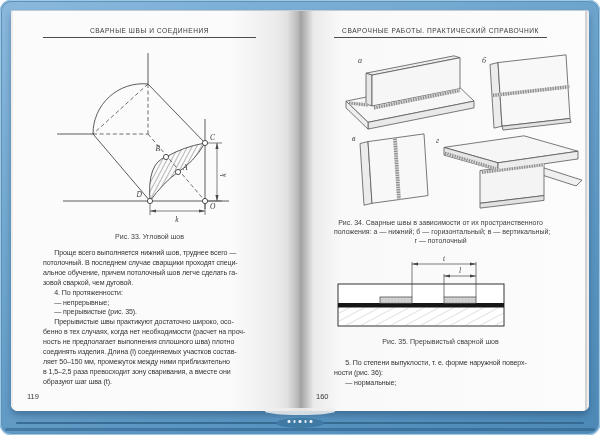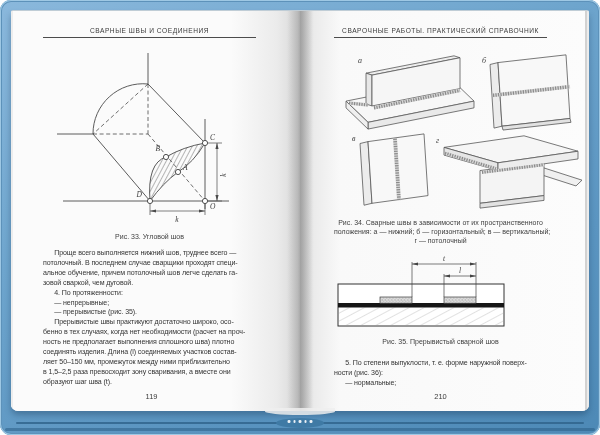--- a/index.html
+++ b/index.html
@@ -37,21 +37,21 @@
   .cap33{margin-top:4px;}
   .cap34{margin-top:7px;line-height:9px;}
   .cap35{margin-top:6px;}
 
   .bodytext{font-size:7.6px;line-height:9.9px;letter-spacing:-.1px;color:#333;
             white-space:pre;transform:scaleX(.93);transform-origin:0 0;}
   .page.left .bodytext{margin-top:8px;}
   .page.right .bodytext{margin-top:13px;}
   .lines{white-space:pre;}
 
-  .pagenum{position:absolute;bottom:10px;left:0;right:8px;text-align:center;font-size:7.5px;color:#3a3a3a;}
+  .pagenum{position:absolute;bottom:10px;left:0;right:8px;font-size:7.5px;color:#3a3a3a;padding-left:16px;}
 
   .figlab{font:italic 8px "Liberation Serif",serif;fill:#3a3a3a;}
   .figlab7{font:italic 7.5px "Liberation Serif",serif;fill:#3a3a3a;}
 
   .cover-line{position:absolute;left:16px;right:16px;top:422px;height:2px;background:#2e6289;opacity:.8;border-radius:2px;}
   .center-notch{position:absolute;top:418px;left:50%;transform:translateX(-50%);
                 width:48px;height:10px;background:#3f7aa5;border-radius:50%;}
   .page-dip{position:absolute;top:408px;left:50%;transform:translateX(-50%);
             width:70px;height:7px;background:#eeeeee;border-radius:0 0 50% 50%;opacity:.85;}
   .dots{position:absolute;top:420px;left:50%;transform:translateX(-50%);display:flex;gap:3px;}
@@ -225,21 +225,21 @@
         <text class="figlab7" x="114" y="6.8" text-anchor="middle">t</text>
         <text class="figlab7" x="130" y="19" text-anchor="middle">l</text>
       </svg>
 
       <div class="caption cap35">Рис. 35. Прерывистый сварной шов</div>
 
       <div class="bodytext">      5. По степени выпуклости, т. е. форме наружной поверх-
 ности (рис. 36):
       — нормальные;</div>
 
-      <div class="pagenum">210</div>
+      <div class="pagenum">160</div>
     </div>
   </div>
 
   <div class="page-dip"></div>
   <div class="cover-line"></div>
   <div class="center-notch"></div>
   <div class="dots">
       <i></i>
       <i></i>
       <i></i>

